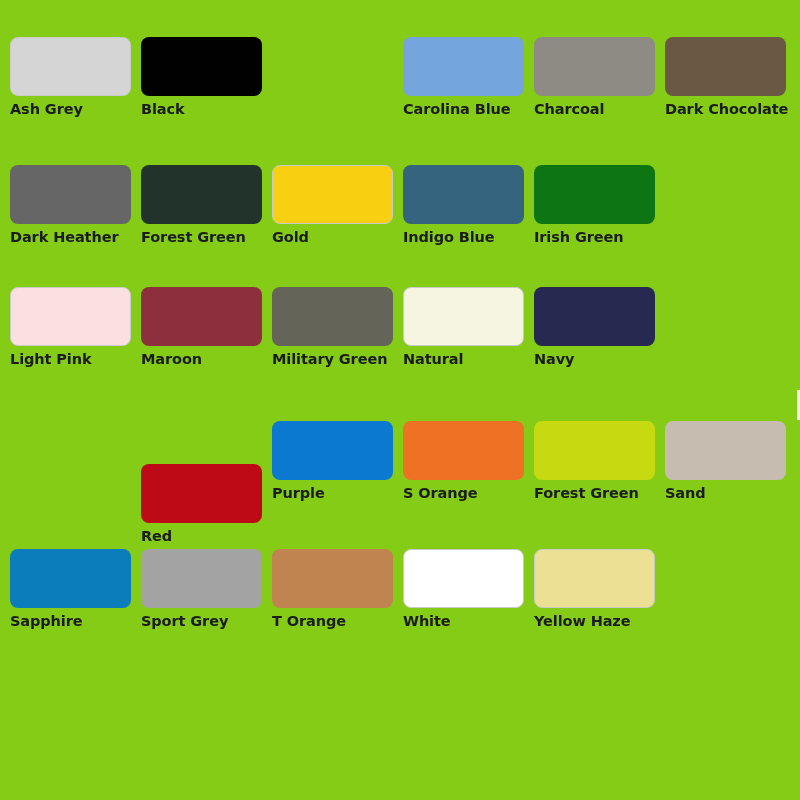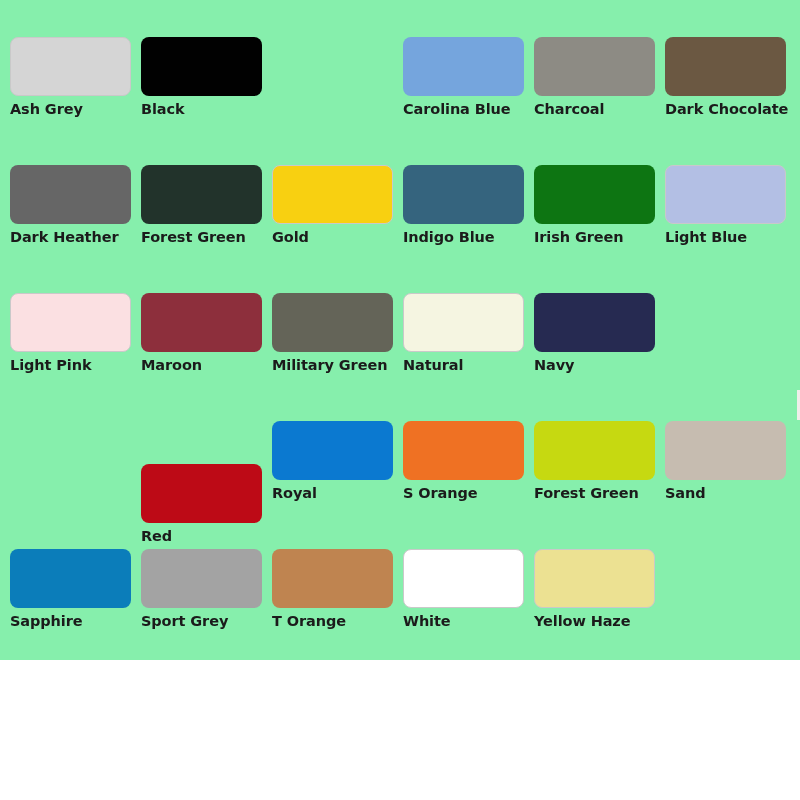--- a/index.html
+++ b/index.html
@@ -12,22 +12,22 @@
     background: #ffffff;
     overflow: hidden;
   }
   body {
     font-family: "DejaVu Sans", sans-serif;
   }
 
   #swatch-grid {
     position: relative;
     width: 800px;
-    height: 660px;
-    background: #86efac;
+    height: 800px;
+    background: #84cc16;
   }
 
   .color-row {
     position: absolute;
     left: 0;
     width: 800px;
     height: 128px;
   }
 
   .color-cell {
@@ -114,26 +114,22 @@
         <div class="swatch-label">Gold</div>
       </div>
       <div class="color-cell" style="left: 403px;">
         <div class="swatch-chip" title="Indigo Blue" style="background: rgb(53, 100, 126);"></div>
         <div class="swatch-label">Indigo Blue</div>
       </div>
       <div class="color-cell" style="left: 534px;">
         <div class="swatch-chip" title="Irish Green" style="background: rgb(13, 117, 18);"></div>
         <div class="swatch-label">Irish Green</div>
       </div>
-      <div class="color-cell" style="left: 665px;">
-        <div class="swatch-chip bordered" title="Light Blue" style="background: rgb(179, 191, 228);"></div>
-        <div class="swatch-label">Light Blue</div>
-      </div>
     </div>
-    <div class="color-row" style="top: 293px;">
+    <div class="color-row" style="top: 287px;">
       <div class="color-cell" style="left: 10px;">
         <div class="swatch-chip bordered" title="Light Pink" style="background: rgb(251, 224, 226);"></div>
         <div class="swatch-label">Light Pink</div>
       </div>
       <div class="color-cell" style="left: 141px;">
         <div class="swatch-chip" title="Maroon" style="background: rgb(141, 47, 60);"></div>
         <div class="swatch-label">Maroon</div>
       </div>
       <div class="color-cell" style="left: 272px;">
         <div class="swatch-chip" title="Military Green" style="background: rgb(100, 100, 88);"></div>
@@ -148,21 +144,21 @@
         <div class="swatch-label">Navy</div>
       </div>
     </div>
     <div class="color-row" style="top: 421px;">
       <div class="color-cell" style="left: 141px; margin-top: 43px;">
         <div class="swatch-chip" title="Red" style="background: rgb(189, 10, 22);"></div>
         <div class="swatch-label">Red</div>
       </div>
       <div class="color-cell" style="left: 272px;">
         <div class="swatch-chip" title="Royal" style="background: rgb(11, 121, 208);"></div>
-        <div class="swatch-label">Royal</div>
+        <div class="swatch-label">Purple</div>
       </div>
       <div class="color-cell" style="left: 403px;">
         <div class="swatch-chip" title="S Orange" style="background: rgb(239, 113, 35);"></div>
         <div class="swatch-label">S Orange</div>
       </div>
       <div class="color-cell" style="left: 534px;">
         <div class="swatch-chip" title="Safety Green" style="background: rgb(198, 217, 17);"></div>
         <div class="swatch-label">Forest Green</div>
       </div>
       <div class="color-cell" style="left: 665px;">

